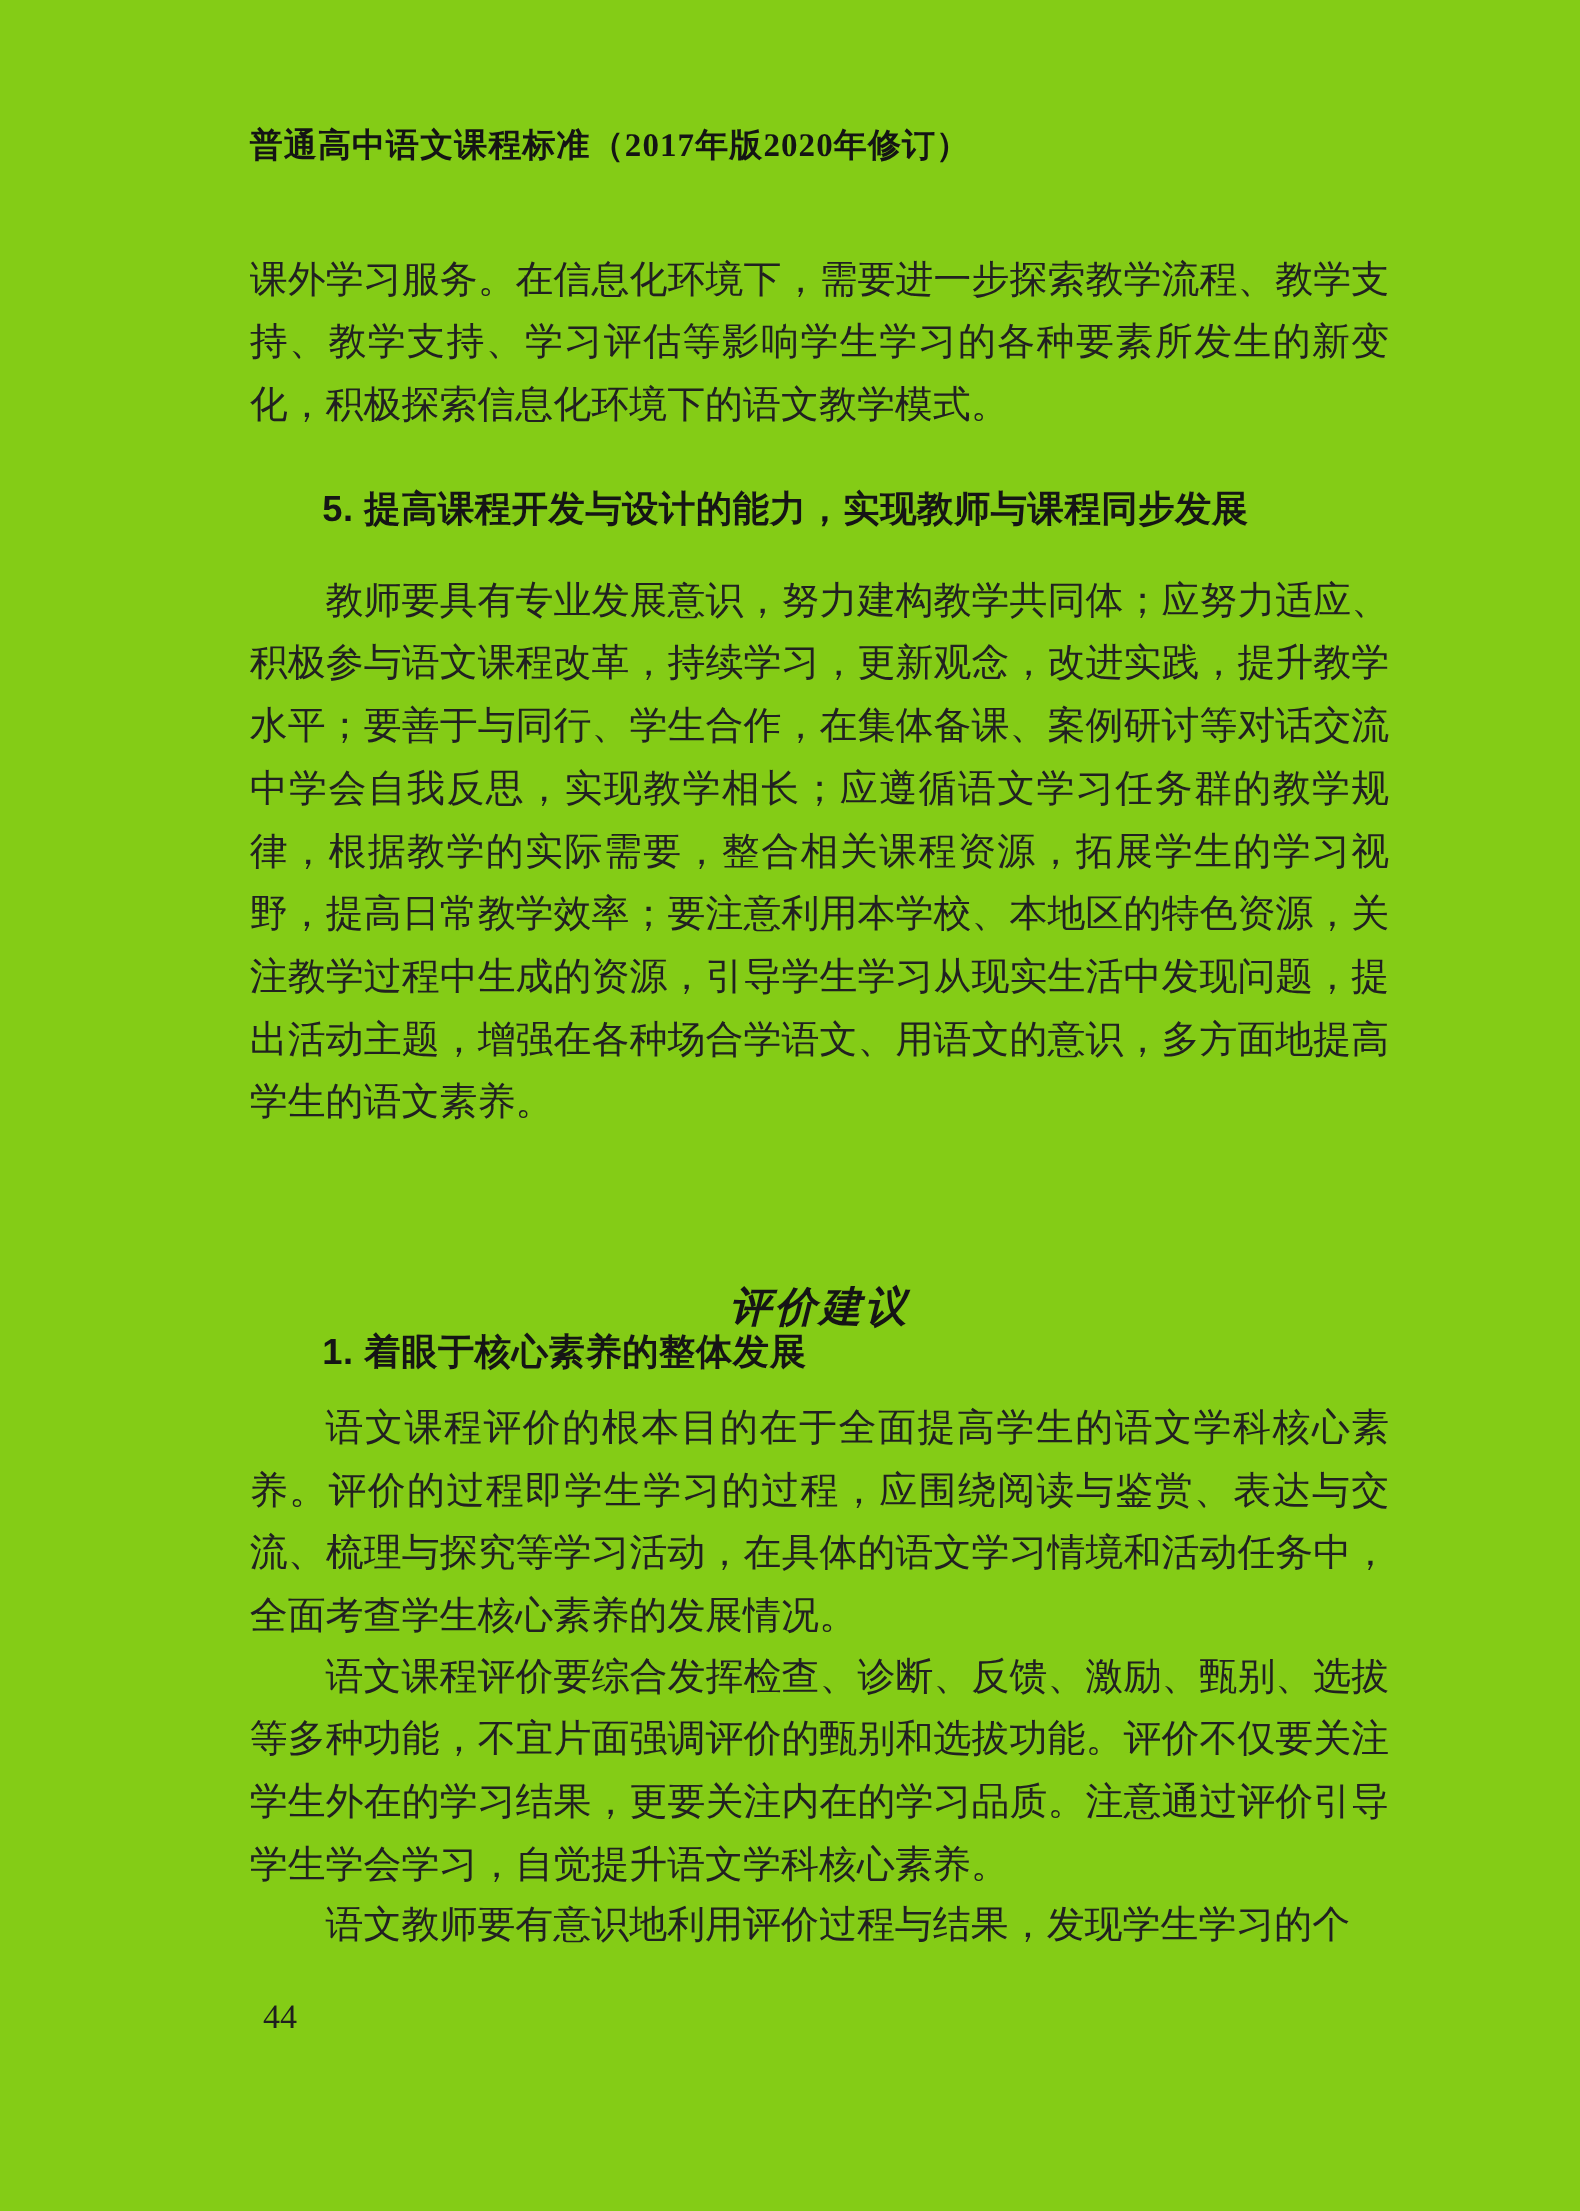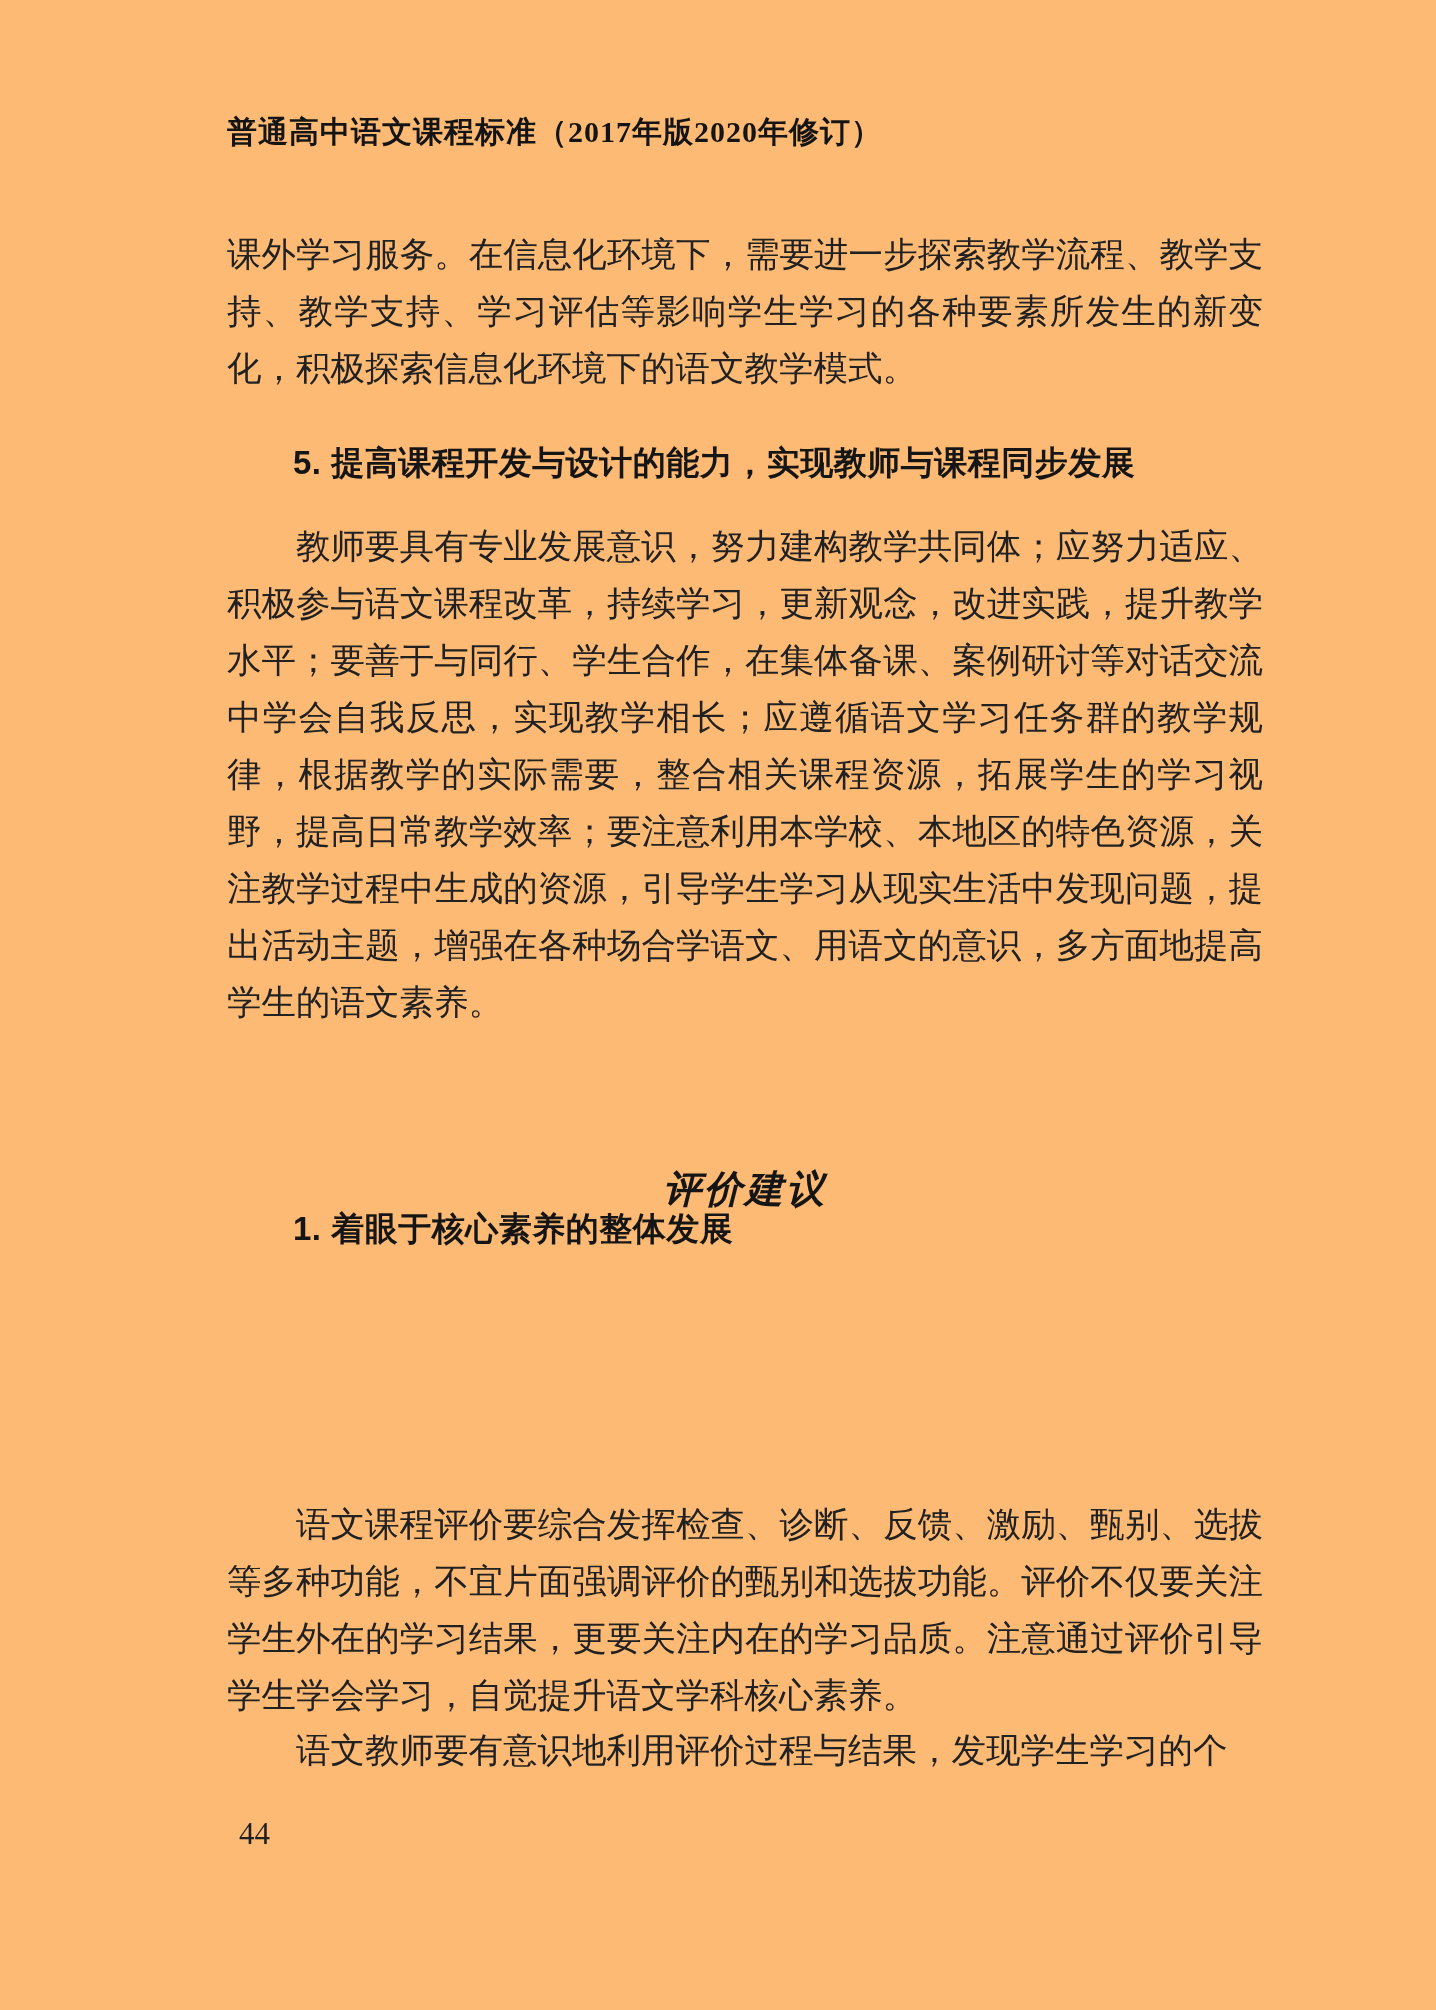--- a/index.html
+++ b/index.html
@@ -4,21 +4,21 @@
 <style>
   html, body {
     margin: 0;
     padding: 0;
     background: #ffffff;
   }
   .page {
     position: relative;
     width: 1436px;
     height: 2010px;
-    background: #fdba74;
+    background: #84cc16;
     overflow: hidden;
     font-family: "Liberation Serif", serif;
     color: #1f1f1f;
   }
   .running-header {
     position: absolute;
     left: 227px;
     top: 112px;
     width: 1036px;
     font-size: 30px;
@@ -102,20 +102,23 @@
   <h3 class="sub-heading" id="heading-6">5. 提高课程开发与设计的能力，实现教师与课程同步发展</h3>
 
   <div class="body-block" id="para-teaching">
     <p class="indent">教师要具有专业发展意识，努力建构教学共同体；应努力适应、积极参与语文课程改革，持续学习，更新观念，改进实践，提升教学水平；要善于与同行、学生合作，在集体备课、案例研讨等对话交流中学会自我反思，实现教学相长；应遵循语文学习任务群的教学规律，根据教学的实际需要，整合相关课程资源，拓展学生的学习视野，提高日常教学效率；要注意利用本学校、本地区的特色资源，关注教学过程中生成的资源，引导学生学习从现实生活中发现问题，提出活动主题，增强在各种场合学语文、用语文的意识，多方面地提高学生的语文素养。</p>
   </div>
 
   <h2 class="chapter-title" id="chapter-title">评价建议</h2>
 
   <h3 class="sub-heading" id="heading-1">1. 着眼于核心素养的整体发展</h3>
 
+  <div class="body-block" id="para-eval-a">
+    <p class="indent">语文课程评价的根本目的在于全面提高学生的语文学科核心素养。评价的过程即学生学习的过程，应围绕阅读与鉴赏、表达与交流、梳理与探究等学习活动，在具体的语文学习情境和活动任务中，全面考查学生核心素养的发展情况。</p>
+  </div>
 
   <div class="body-block" id="para-eval-b">
     <p class="indent">语文课程评价要综合发挥检查、诊断、反馈、激励、甄别、选拔等多种功能，不宜片面强调评价的甄别和选拔功能。评价不仅要关注学生外在的学习结果，更要关注内在的学习品质。注意通过评价引导学生学会学习，自觉提升语文学科核心素养。</p>
   </div>
 
   <div class="body-block" id="para-eval-c">
     <p class="indent">语文教师要有意识地利用评价过程与结果，发现学生学习的个</p>
   </div>
 
   <div class="page-number">44</div>

